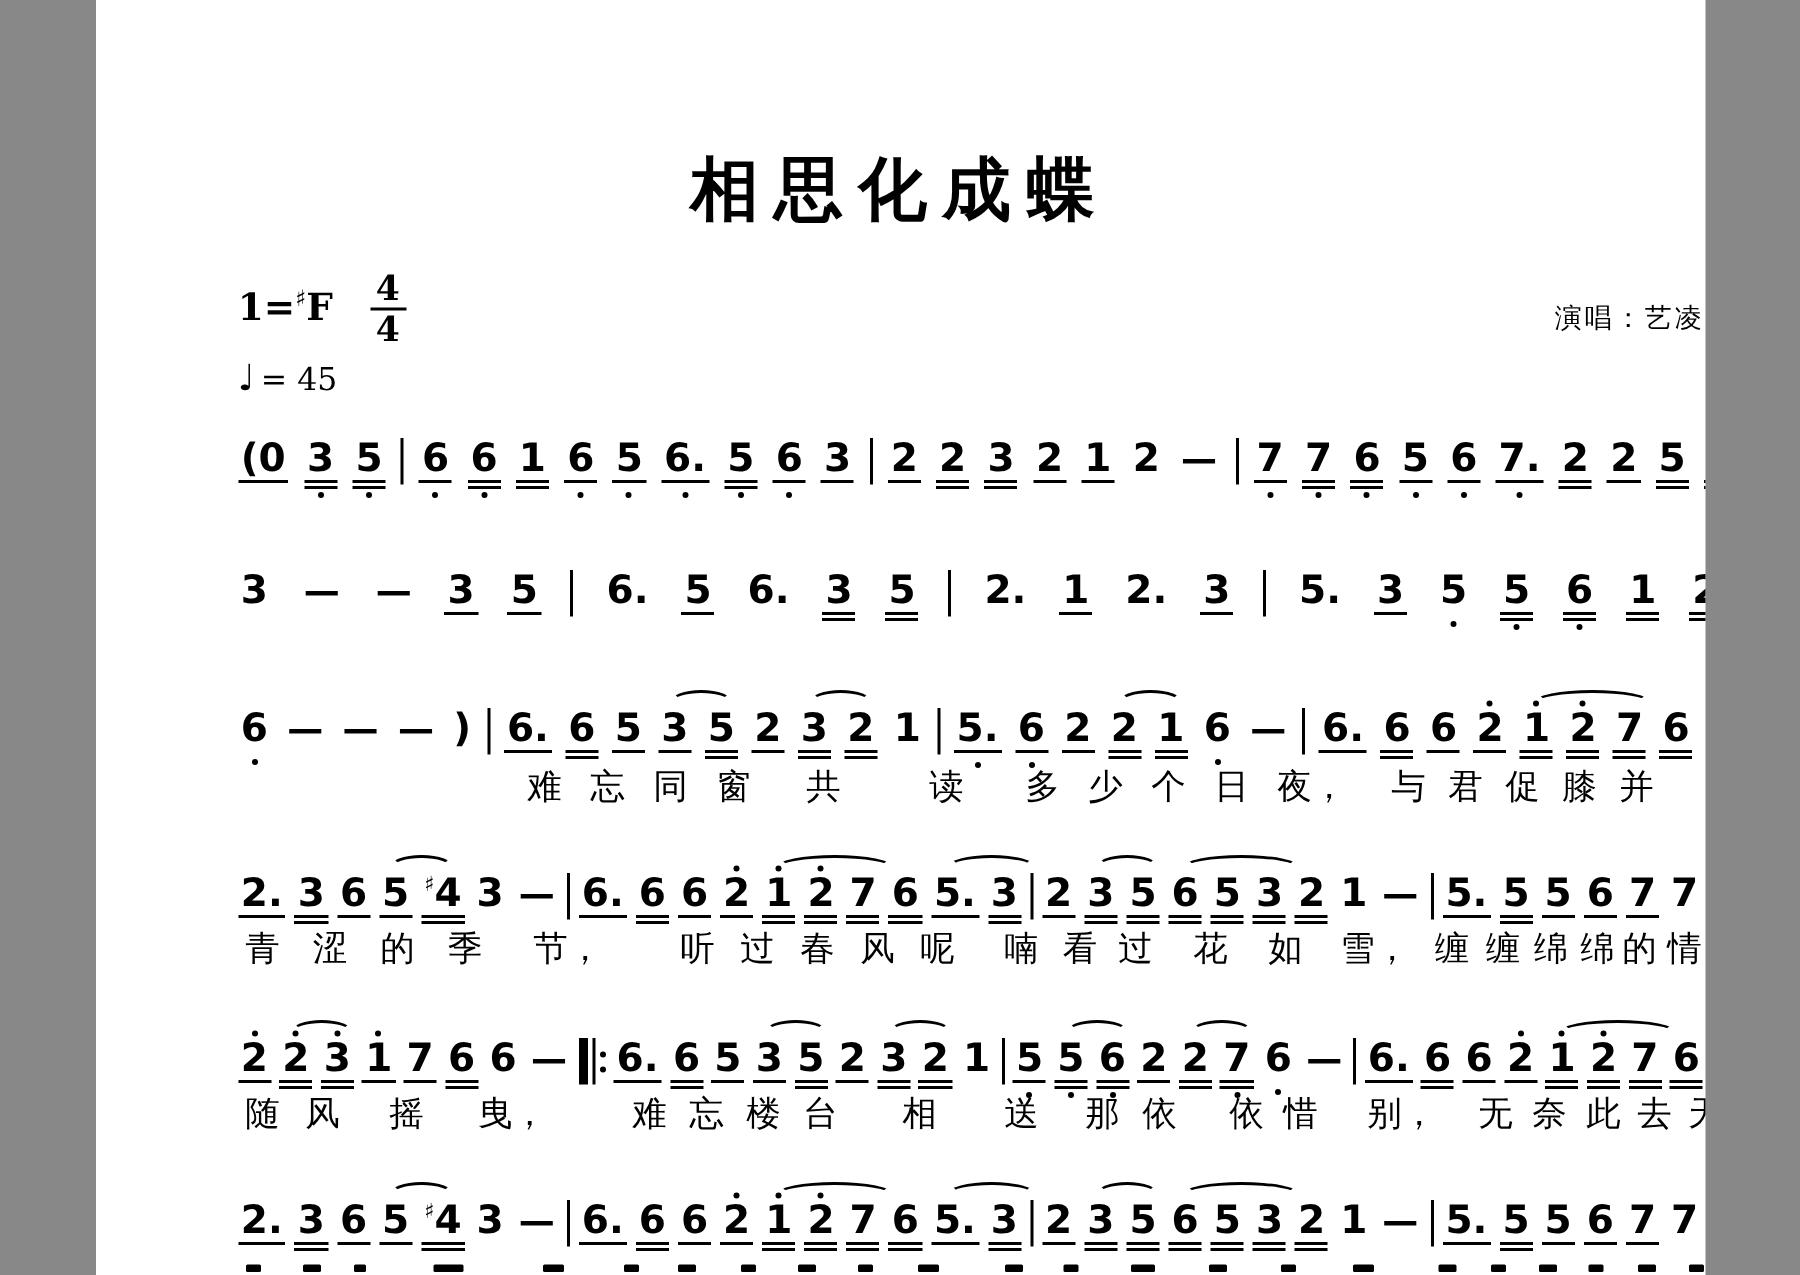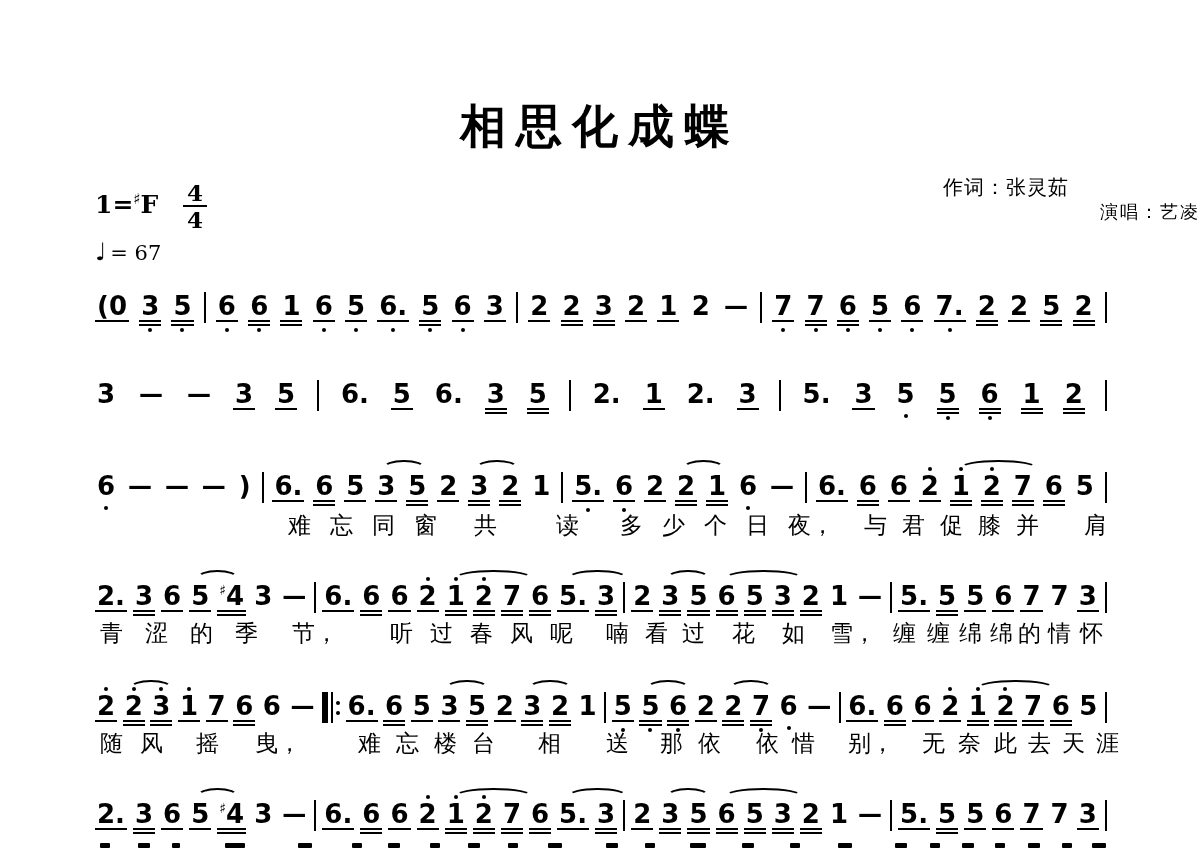--- a/index.html
+++ b/index.html
@@ -1,17 +1,17 @@
 <!DOCTYPE html>
 <html><head>
 <meta charset="utf-8">
 <style>
   html,body{margin:0;padding:0;background:#888;}
   .page{
-    position:relative; width:1200px; height:850px; margin:0 auto;
+    position:relative; width:1073px; height:850px; margin:0 auto;
     background:#ffffff; color:#000; overflow:hidden;
     font-family:"DejaVu Sans", sans-serif;
   }
   
   .title{
     position:absolute; left:0; top:96px; width:100%; margin:0;
     text-align:center; font-size:46px; font-weight:bold; letter-spacing:10px;
     font-family:"DejaVu Sans", sans-serif;
   }
   .performer{
@@ -80,31 +80,30 @@
 </head>
 <body>
 
 <div class="page">
 
   <h1 class="title">相思化成蝶</h1>
 
   <div class="performer">演唱：艺凌</div>
 
   <div class="credits">
-    <div>作词：张灵茹</div>
   </div>
 
   <div class="keysig"><span>1=</span><span class="sharpmark">♯</span><span>F</span></div>
 
   <div class="meter">
     <div class="num">4</div>
     <div class="den">4</div>
   </div>
 
-  <div class="tempo"><span class="qnote">♩</span><span>= 67</span></div>
+  <div class="tempo"><span class="qnote">♩</span><span>= 45</span></div>
 
   <div id="score">
       <div class="mline" style="top: 284px;">
         <div class="note u1">
           <span class="slot top"></span>
           <span class="txt">(0</span>
           <span class="slot bot"></span>
         </div>
         <div class="note u2">
           <span class="slot top"></span>

